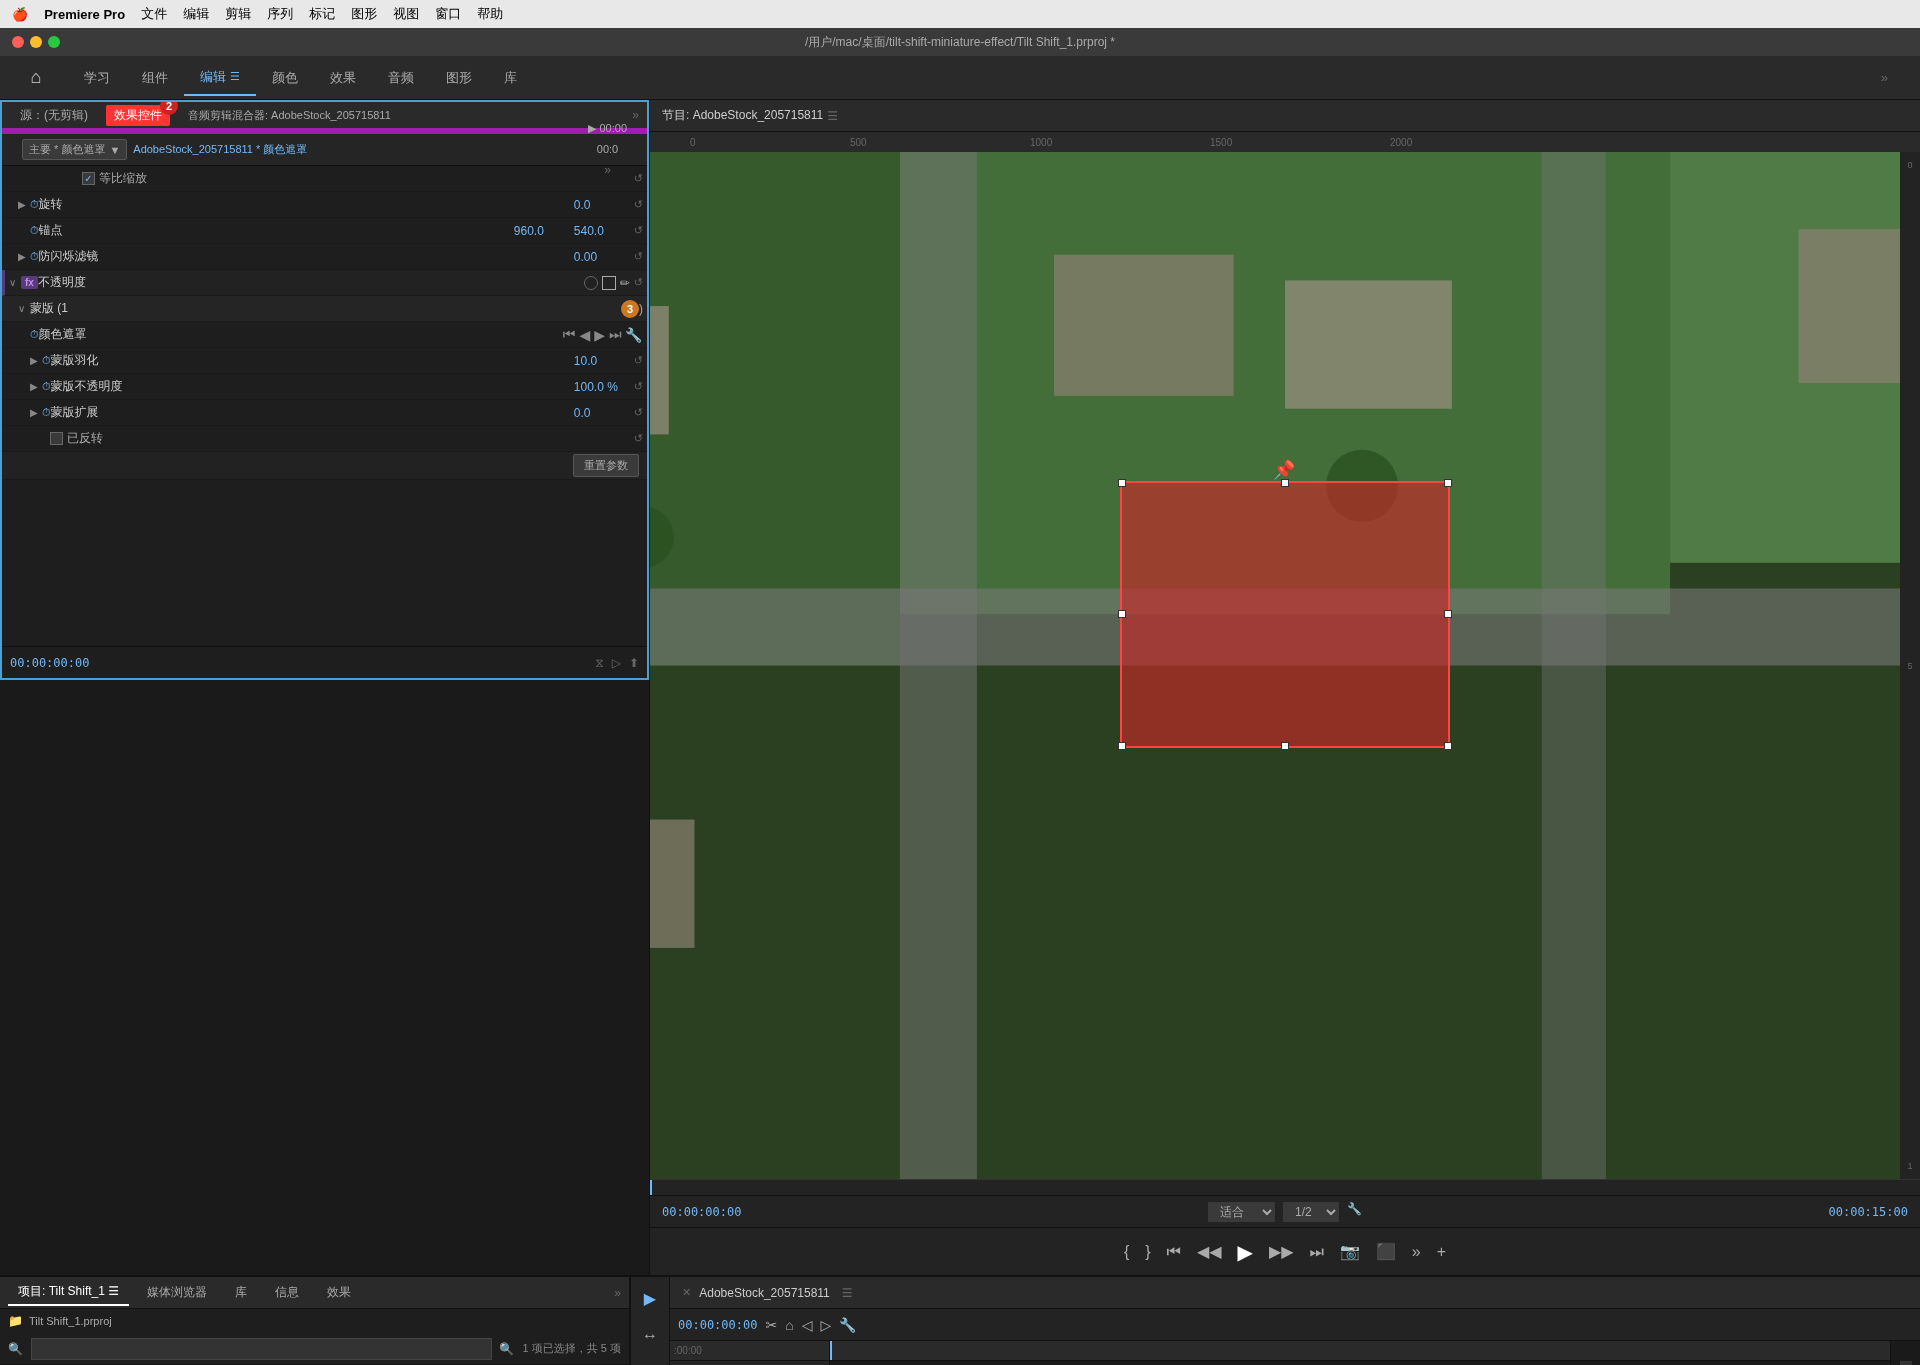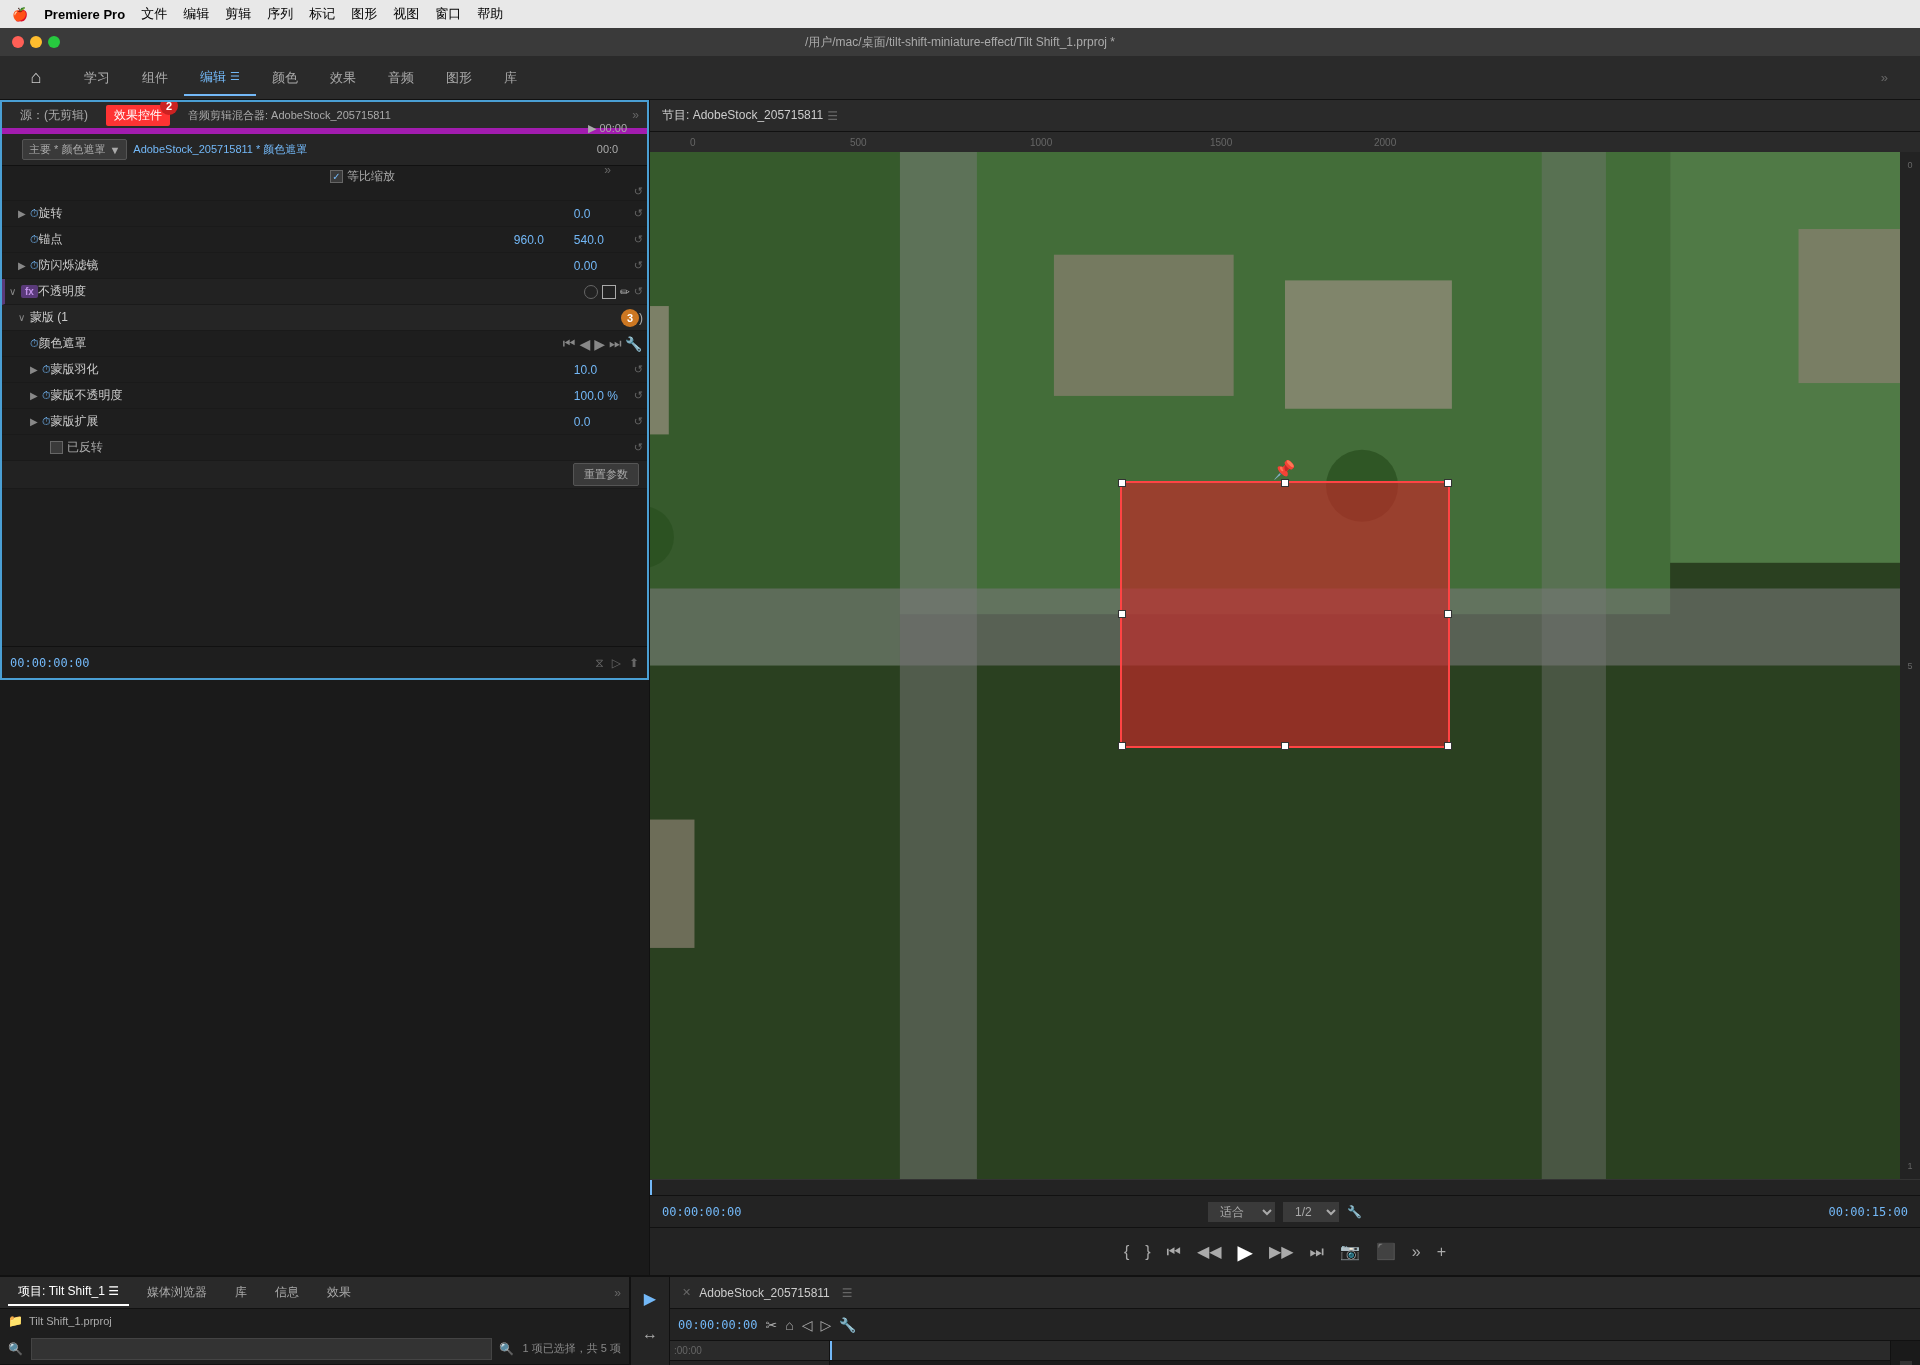--- a/index.html
+++ b/index.html
@@ -594,21 +594,21 @@
         <span style="color:#73b8f7;font-size:11px;">AdobeStock_205715811 * 颜色遮罩</span>
         <div style="margin-left:auto;display:flex;align-items:center;gap:8px;flex-direction:column;">
           <span style="color:#aaa;font-size:11px;">▶ 00:00</span>
           <span style="color:#aaa;font-size:11px;">00:0</span>
           <span style="color:#666;">»</span>
         </div>
       </div>
 
       <div class="effects-content">
 
-        <div class="effect-controls-row" style="padding-left:80px;flex-direction:column;">
+        <div class="effect-controls-row" style="padding-left:80px;">
           <div class="checkbox-item">
             <div class="checkbox-box checked"></div>
             <span>等比缩放</span>
           </div>
           <span class="reset-icon" style="margin-left:auto;">↺</span>
         </div>
 
         <div class="effect-controls-row ecr-indent1">
           <span class="expand-arrow">▶</span>
           <span style="color:#73b8f7;font-size:11px;">⏱</span>
@@ -723,21 +723,21 @@
     <div class="monitor-header">
       <span style="color:#ccc;font-size:12px;">节目: AdobeStock_205715811</span>
       <span style="color:#666;margin-left:4px;font-size:12px;">☰</span>
     </div>
 
     <div class="num-ruler" style="background:#2a2a2a;">
       <span style="left:40px;">0</span>
       <span style="left:200px;">500</span>
       <span style="left:380px;">1000</span>
       <span style="left:560px;">1500</span>
-      <span style="left:724px;">2000</span>
+      <span style="left:740px;">2000</span>
     </div>
 
     <div class="video-area">
 
       <div style="width:100%;height:100%;position:relative;background:#000;">
         
         <svg width="100%" height="100%" viewBox="0 0 900 400" preserveAspectRatio="xMidYMid slice">
 
           <rect width="900" height="400" fill="#2a4020"></rect>
 
@@ -792,21 +792,21 @@
         </div>
       </div>
     </div>
 
     <div class="monitor-playback-bar">
       <div class="playhead-line"></div>
     </div>
 
     <div class="monitor-time-row">
       <span class="time-display-blue">00:00:00:00</span>
-      <div style="display:flex;align-items:center;gap:8px;">
+      <div style="display:flex;gap:8px;">
         <select class="fit-dropdown">
           <option>适合</option>
           <option>25%</option>
           <option>50%</option>
           <option>100%</option>
         </select>
         <select class="fit-dropdown">
           <option>1/2</option>
           <option>1/4</option>
           <option>Full</option>

